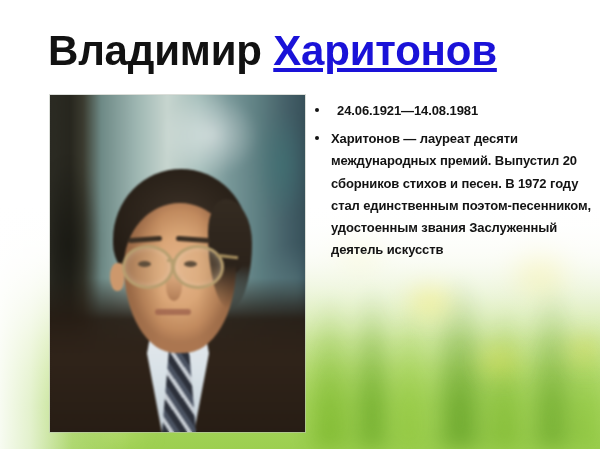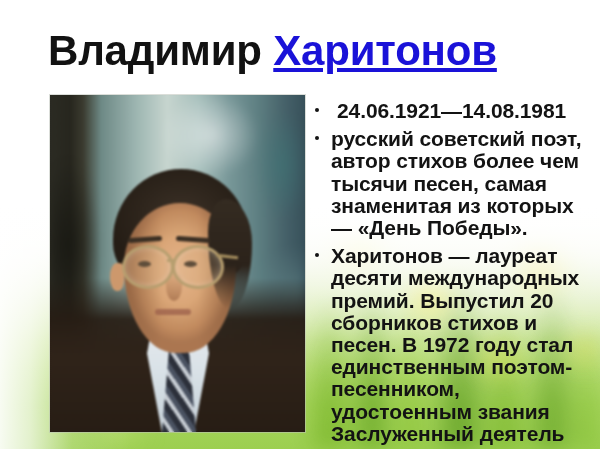--- a/index.html
+++ b/index.html
@@ -254,21 +254,21 @@
     left: 310px; top: 100px;
     width: 282px;
     z-index: 6;
   }
   .bullet-item {
     position: relative;
     display: block;
     padding-left: 21px;
     margin-bottom: 6px;
     color: #131313;
-    font-size: 21px;
+    font-size: 13px;
     font-weight: bold;
     line-height: 22.2px;
     letter-spacing: -0.1px;
   }
   .bullet-item .dot {
     position: absolute;
     left: 5px;
     top: 8px;
     width: 4px; height: 4px;
     background: #131313;
@@ -324,24 +324,20 @@
     <div class="ph-blur"></div>
   </div>
 
   <div class="bullets">
 
     <div class="bullet-item indent">
       <span class="dot"></span>
       <span class="txt">24.06.1921—14.08.1981</span>
     </div>
 
-    <div class="bullet-item">
-      <span class="dot"></span>
-      <span class="txt">русский советский поэт, автор стихов более чем тысячи песен, самая знаменитая из которых — «День Победы».</span>
-    </div>
 
     <div class="bullet-item">
       <span class="dot"></span>
       <span class="txt">Харитонов — лауреат десяти международных премий. Выпустил 20 сборников стихов и песен. В 1972 году стал единственным поэтом-песенником, удостоенным звания Заслуженный деятель искусств</span>
     </div>
 
   </div>
 
 </div>
 

